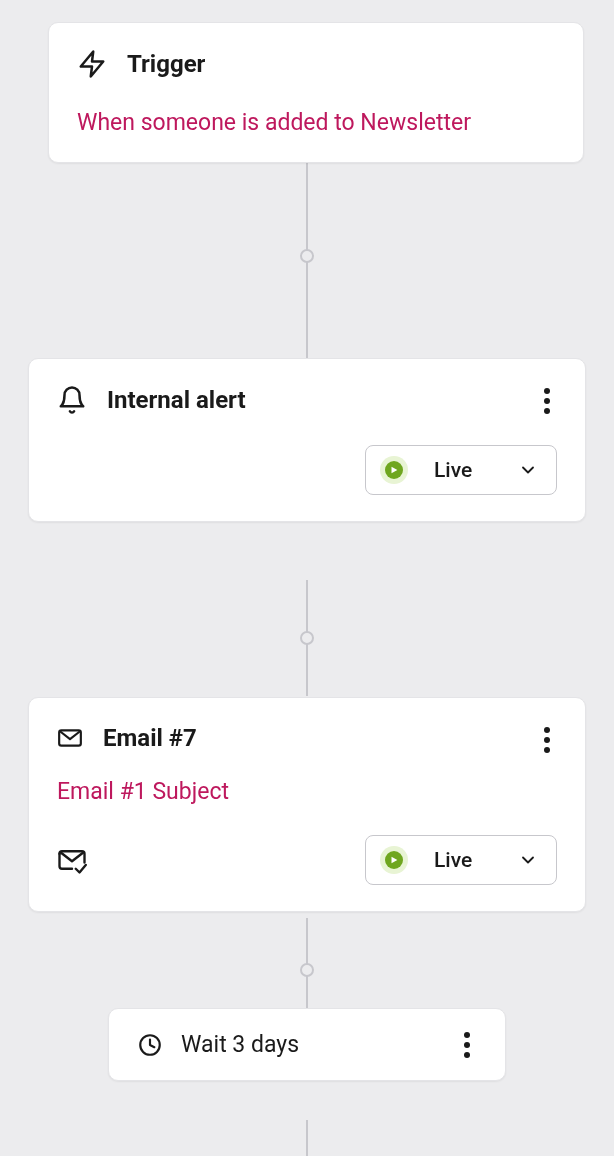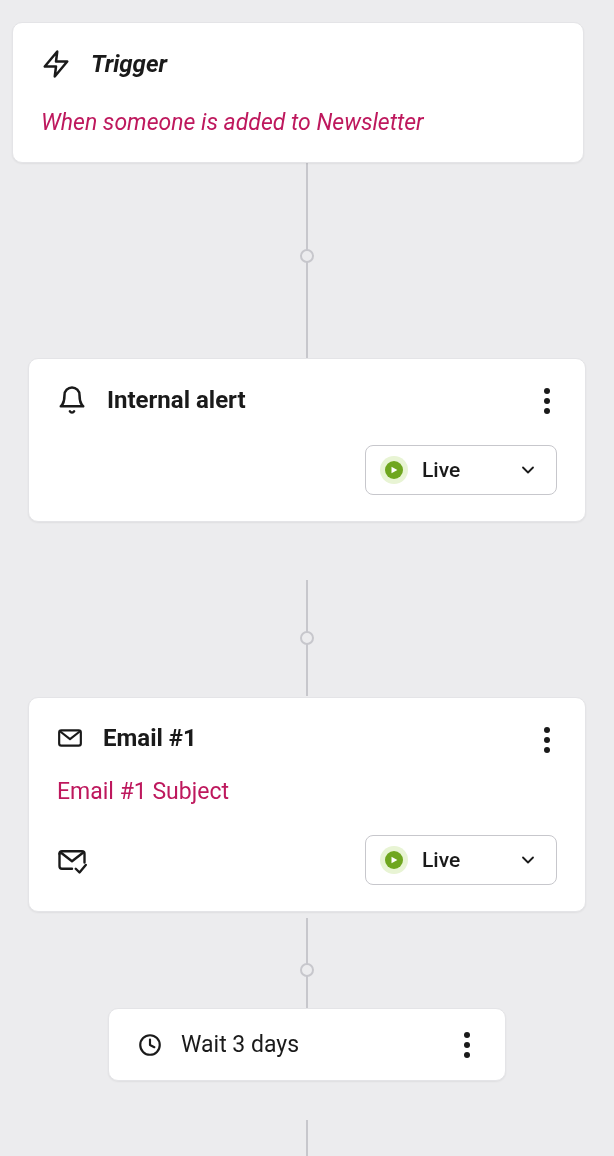--- a/index.html
+++ b/index.html
@@ -46,21 +46,21 @@
       position: absolute;
       left: 28px;
       right: 28px;
       background: #ffffff;
       border: 1px solid #e4e4e7;
       border-radius: 10px;
       box-shadow: 0 1px 2px rgba(0,0,0,0.06);
       padding: 26px 28px;
       z-index: 2;
     }
-    .card.trigger { top: 22px; left: 12px; right: 30px; font-style: italic; }
+    .card.trigger { top: 22px; left: 48px; right: 30px; }
     .card.alert { top: 358px; }
     .card.email { top: 697px; }
     .card.wait {
       top: 1008px;
       left: 108px;
       right: 108px;
       padding: 22px 28px;
     }
     .card-header {
       display: flex;
@@ -120,21 +120,21 @@
       border: 1px solid #c7c7cc;
       border-radius: 8px;
       padding: 10px 18px 10px 14px;
       cursor: pointer;
       min-width: 192px;
       justify-content: space-between;
     }
     .status-left {
       display: flex;
       align-items: center;
-      gap: 14px;
+      gap: 26px;
     }
     .status-indicator {
       width: 28px;
       height: 28px;
       background: #e8f4d4;
       border-radius: 50%;
       display: flex;
       align-items: center;
       justify-content: center;
     }
@@ -237,21 +237,21 @@
       </div>
     </div>
   </div>
 
   <div class="card email">
     <div class="card-header with-more">
       <svg class="icon-svg small" viewBox="0 0 24 24" fill="none" stroke="#1a1a1a" stroke-width="2" stroke-linecap="round" stroke-linejoin="round">
         <rect x="2" y="5" width="20" height="14" rx="2"></rect>
         <polyline points="3,6 12,13 21,6"></polyline>
       </svg>
-      <div class="card-title">Email #1</div>
+      <div class="card-title">Email #7</div>
       <div class="more-btn">
         <span></span>
           <span></span>
           <span></span>
       </div>
     </div>
     <div class="card-subtitle">Email #1 Subject</div>
     <div class="status-row with-left">
       <div class="left-icon-pill">
         <svg width="30" height="30" viewBox="0 0 24 24" fill="none" stroke="#1a1a1a" stroke-width="1.9" stroke-linecap="round" stroke-linejoin="round">

